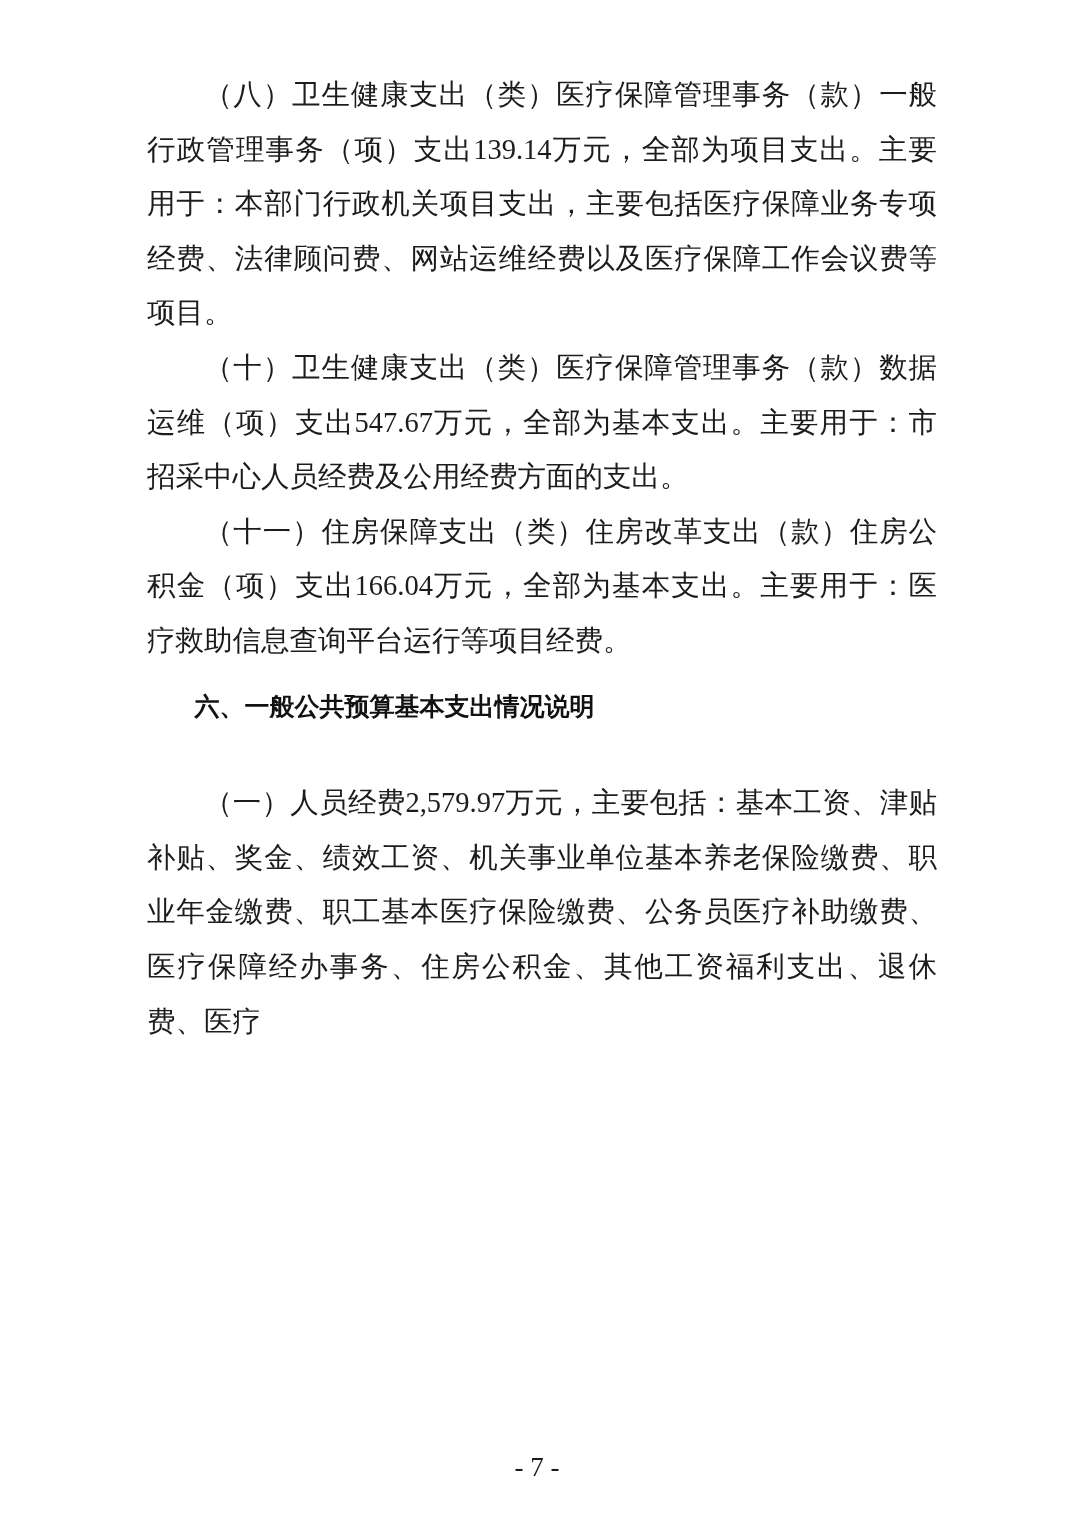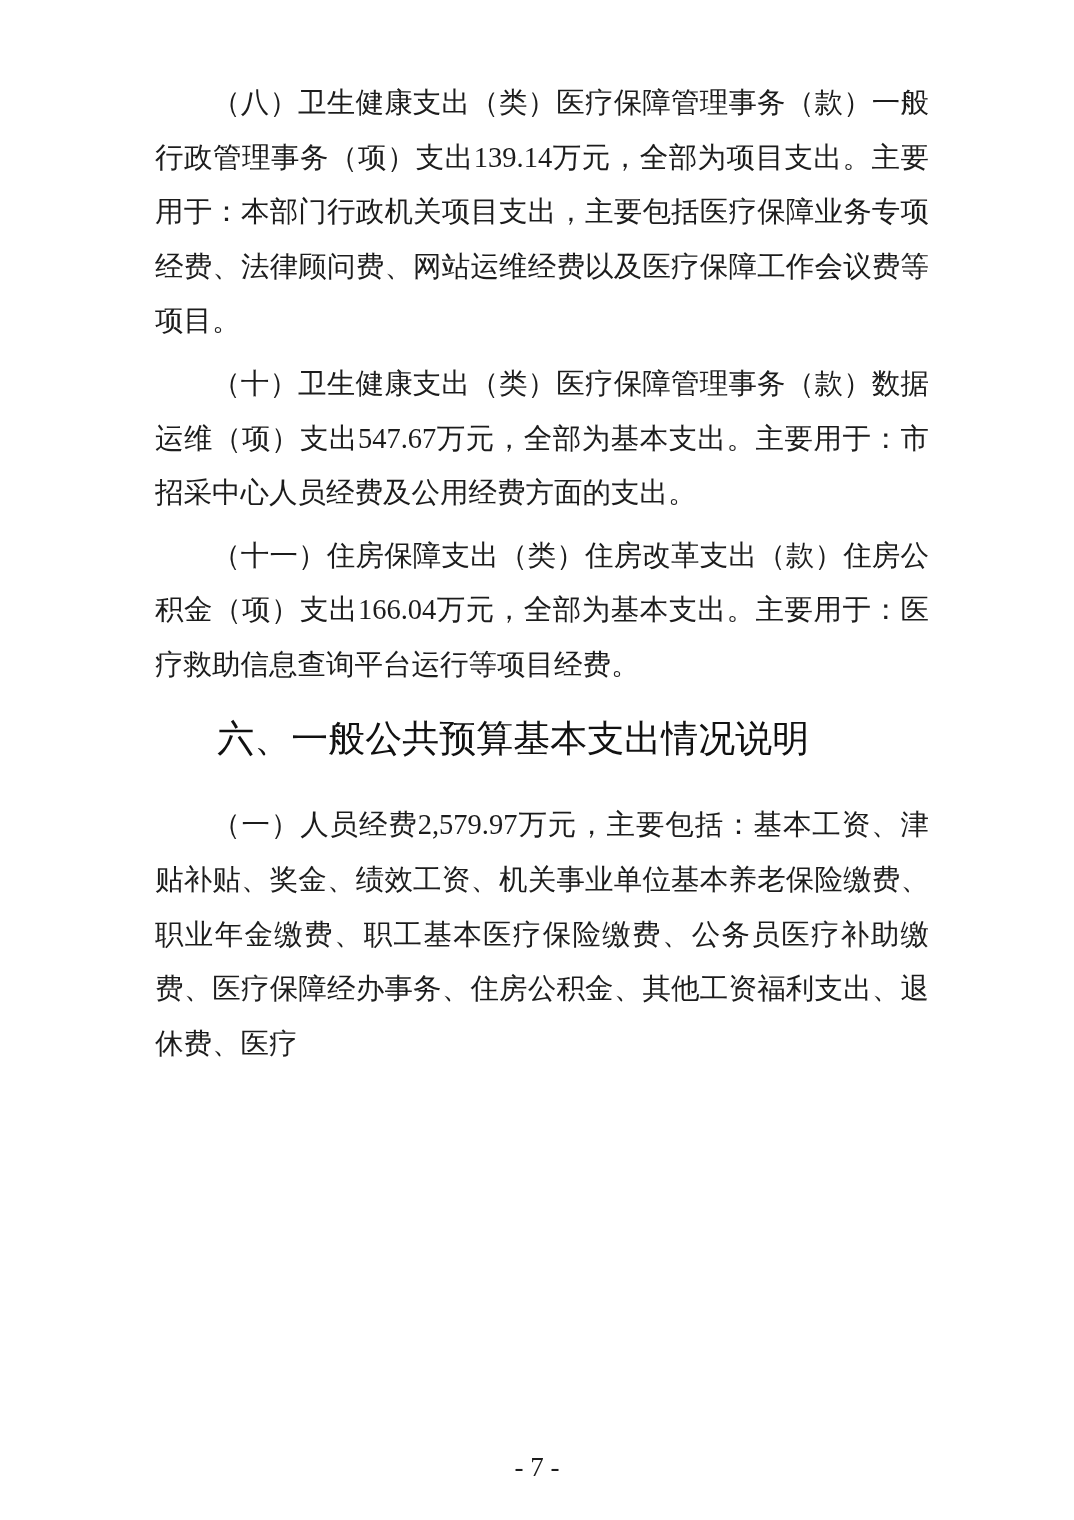--- a/index.html
+++ b/index.html
@@ -25,30 +25,30 @@
     top: 68px;
     width: 790px;
     color: #1c1c1c;
     font-size: 28.5px;
     line-height: 54.6px;
     text-align: justify;
     text-justify: inter-ideograph;
     word-break: break-all;
   }
   .para {
-    margin: 8px;
+    margin: 0;
     padding: 0;
     text-indent: 2em;
   }
   .heading {
     font-family: "Liberation Sans", "DejaVu Sans", sans-serif;
-    font-weight: 400;
-    font-size: 37px;
+    font-weight: 700;
+    font-size: 25px;
     color: #111111;
-    margin: 21px 0 35px 0;
+    margin: 21px 0 53px 0;
     text-indent: 1.9em;
     line-height: 1.35;
     text-align: left;
     word-break: keep-all;
   }
   .footer {
     position: absolute;
     left: 0;
     right: 0;
     top: 1452px;

